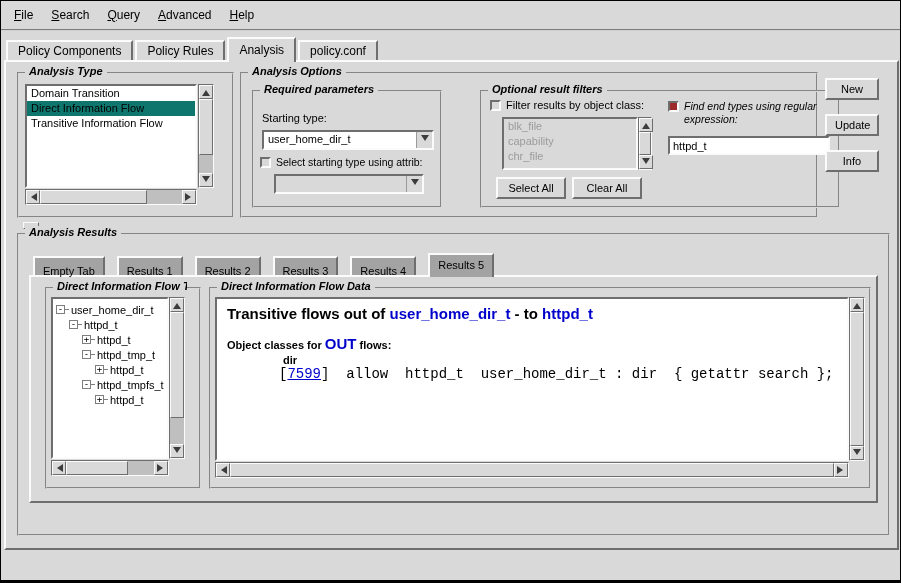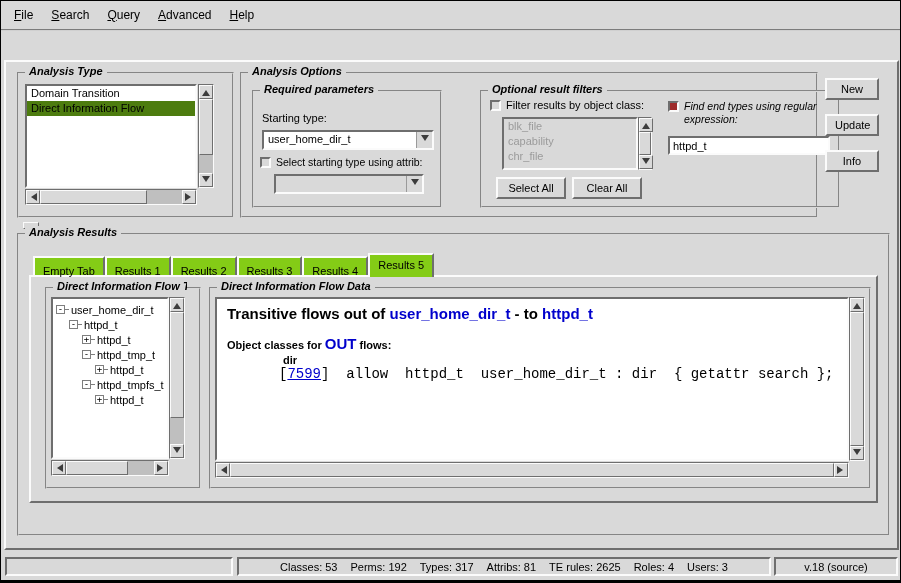--- a/index.html
+++ b/index.html
@@ -31,21 +31,21 @@
   
   .lframe { position:absolute; border:2px groove #d9d9d9; }
   .ltitle { position:absolute; top:-9px; left:6px; background:#d9d9d9; padding:0 4px;
     font-size:11px; font-weight:bold; font-style:italic; white-space:nowrap; z-index:2; }
   .ltitle.clip { max-width:134px; overflow:hidden; }
 
   
   .listbox { position:absolute; background:#fff; border:2px solid;
     border-color:#6e6e6e #fbfbfb #fbfbfb #6e6e6e; overflow:hidden; }
   .lb-item { font-size:11px; padding:1px 4px; height:15px; white-space:nowrap; }
-  .lb-item.selected { background:#4d7c0f; }
+  .lb-item.selected { background:#0f766e; }
   .listbox.disabled-lb { background:#d9d9d9; }
   .lb-item.disabled { color:#9b9b9b; }
   .entry { font-family:"Liberation Sans",sans-serif; font-size:11px; background:#fff;
     border:2px solid; border-color:#6e6e6e #fbfbfb #fbfbfb #6e6e6e; padding:0 3px; }
 
   
   .vscroll { position:absolute; width:16px; background:#bfbfbf; border:1px solid;
     border-color:#6e6e6e #fbfbfb #fbfbfb #6e6e6e; display:flex; flex-direction:column; }
   .hscroll { position:absolute; height:16px; background:#bfbfbf; border:1px solid;
     border-color:#6e6e6e #fbfbfb #fbfbfb #6e6e6e; display:flex; }
@@ -106,23 +106,23 @@
   .btn.side { position:absolute; left:819px; width:54px; height:22px; }
   #new-btn { top:16px; } #update-btn { top:52px; } #info-btn { top:88px; }
 
   .sash { position:absolute; left:17px; top:160px; width:16px; height:7px; background:#d9d9d9;
     border:1px solid; border-color:#fbfbfb #6e6e6e #6e6e6e #fbfbfb; }
 
   
   #results-frame { left:11px; top:171px; width:873px; height:303px; }
   .results-tabbar { position:absolute; left:14px; top:16px; height:24px; display:flex;
     align-items:flex-end; z-index:2; }
-  .rtab { font-size:11px; background:#84cc16; border:2px solid;
+  .rtab { font-size:11px; background:#a3a3a3; border:2px solid;
     border-color:#fbfbfb #6e6e6e #d9d9d9 #fbfbfb; border-bottom:none;
-    height:19px; padding:7px 8px 0; margin-right:0; white-space:nowrap; }
+    height:19px; padding:7px 8px 0; margin-right:12px; white-space:nowrap; }
   .rtab.active { height:24px; padding-top:4px; margin-bottom:-2px; position:relative; z-index:3; }
   .results-panel { position:absolute; left:10px; top:40px; width:849px; height:228px; background:#d9d9d9; }
 
   #tree-frame { left:14px; top:10px; width:156px; height:202px; }
   .treebox { position:absolute; left:4px; top:8px; width:118px; height:162px; background:#fff;
     border:2px solid; border-color:#6e6e6e #fbfbfb #fbfbfb #6e6e6e; overflow:hidden; padding:3px 0 0 3px; }
   #tree-vscroll { left:122px; top:8px; height:162px; }
   #tree-hscroll { left:4px; top:171px; width:118px; }
   .tree-row { display:flex; align-items:center; height:15px; font-size:11px; white-space:nowrap; }
   .expander { flex:0 0 9px; width:9px; height:9px; background:#fff; border:1px solid #7e7e7e;
@@ -160,28 +160,35 @@
 <div class="window">
 
   <div class="menubar">
       <span class="menu-item"><span class="u">F</span>ile</span>
       <span class="menu-item"><span class="u">S</span>earch</span>
       <span class="menu-item"><span class="u">Q</span>uery</span>
       <span class="menu-item"><span class="u">A</span>dvanced</span>
       <span class="menu-item"><span class="u">H</span>elp</span>
     </div>
 
+  <div class="tabbar">
+      <div class="tab">Policy Components</div>
+      <div class="tab">Policy Rules</div>
+      <div class="tab active">Analysis</div>
+      <div class="tab">policy.conf</div>
+    </div>
 
   <div class="main-panel">
 
     <div class="lframe" id="analysis-type-frame">
       <span class="ltitle">Analysis Type</span>
       <div class="listbox" id="at-listbox">
           <div class="lb-item">Domain Transition</div>
           <div class="lb-item selected">Direct Information Flow</div>
+          <div class="lb-item">Transitive Information Flow</div>
         </div>
       <div class="vscroll" id="at-vscroll">
         <div class="sb-btn">
             <i class="tri up"></i>
           </div>
         <div class="sb-trough">
             <i class="sb-thumb" style="height:75%"></i>
           </div>
         <div class="sb-btn">
             <i class="tri down"></i>
@@ -369,29 +376,14 @@
               </div>
           </div>
         </div>
 
       </div>
 
     </div>
 
   </div>
 
-  <div class="statusbar">
-    <div class="seg" id="seg-left"></div>
-    <div class="seg" id="seg-stats">
-        <span class="stat">Classes: 53</span>
-        <span class="stat">Perms: 192</span>
-        <span class="stat">Types: 317</span>
-        <span class="stat">Attribs: 81</span>
-        <span class="stat">TE rules: 2625</span>
-        <span class="stat">Roles: 4</span>
-        <span class="stat">Users: 3</span>
-      </div>
-    <div class="seg" id="seg-version">
-        <span>v.18 (source)</span>
-      </div>
-  </div>
 
 </div>
 
 </body></html>

